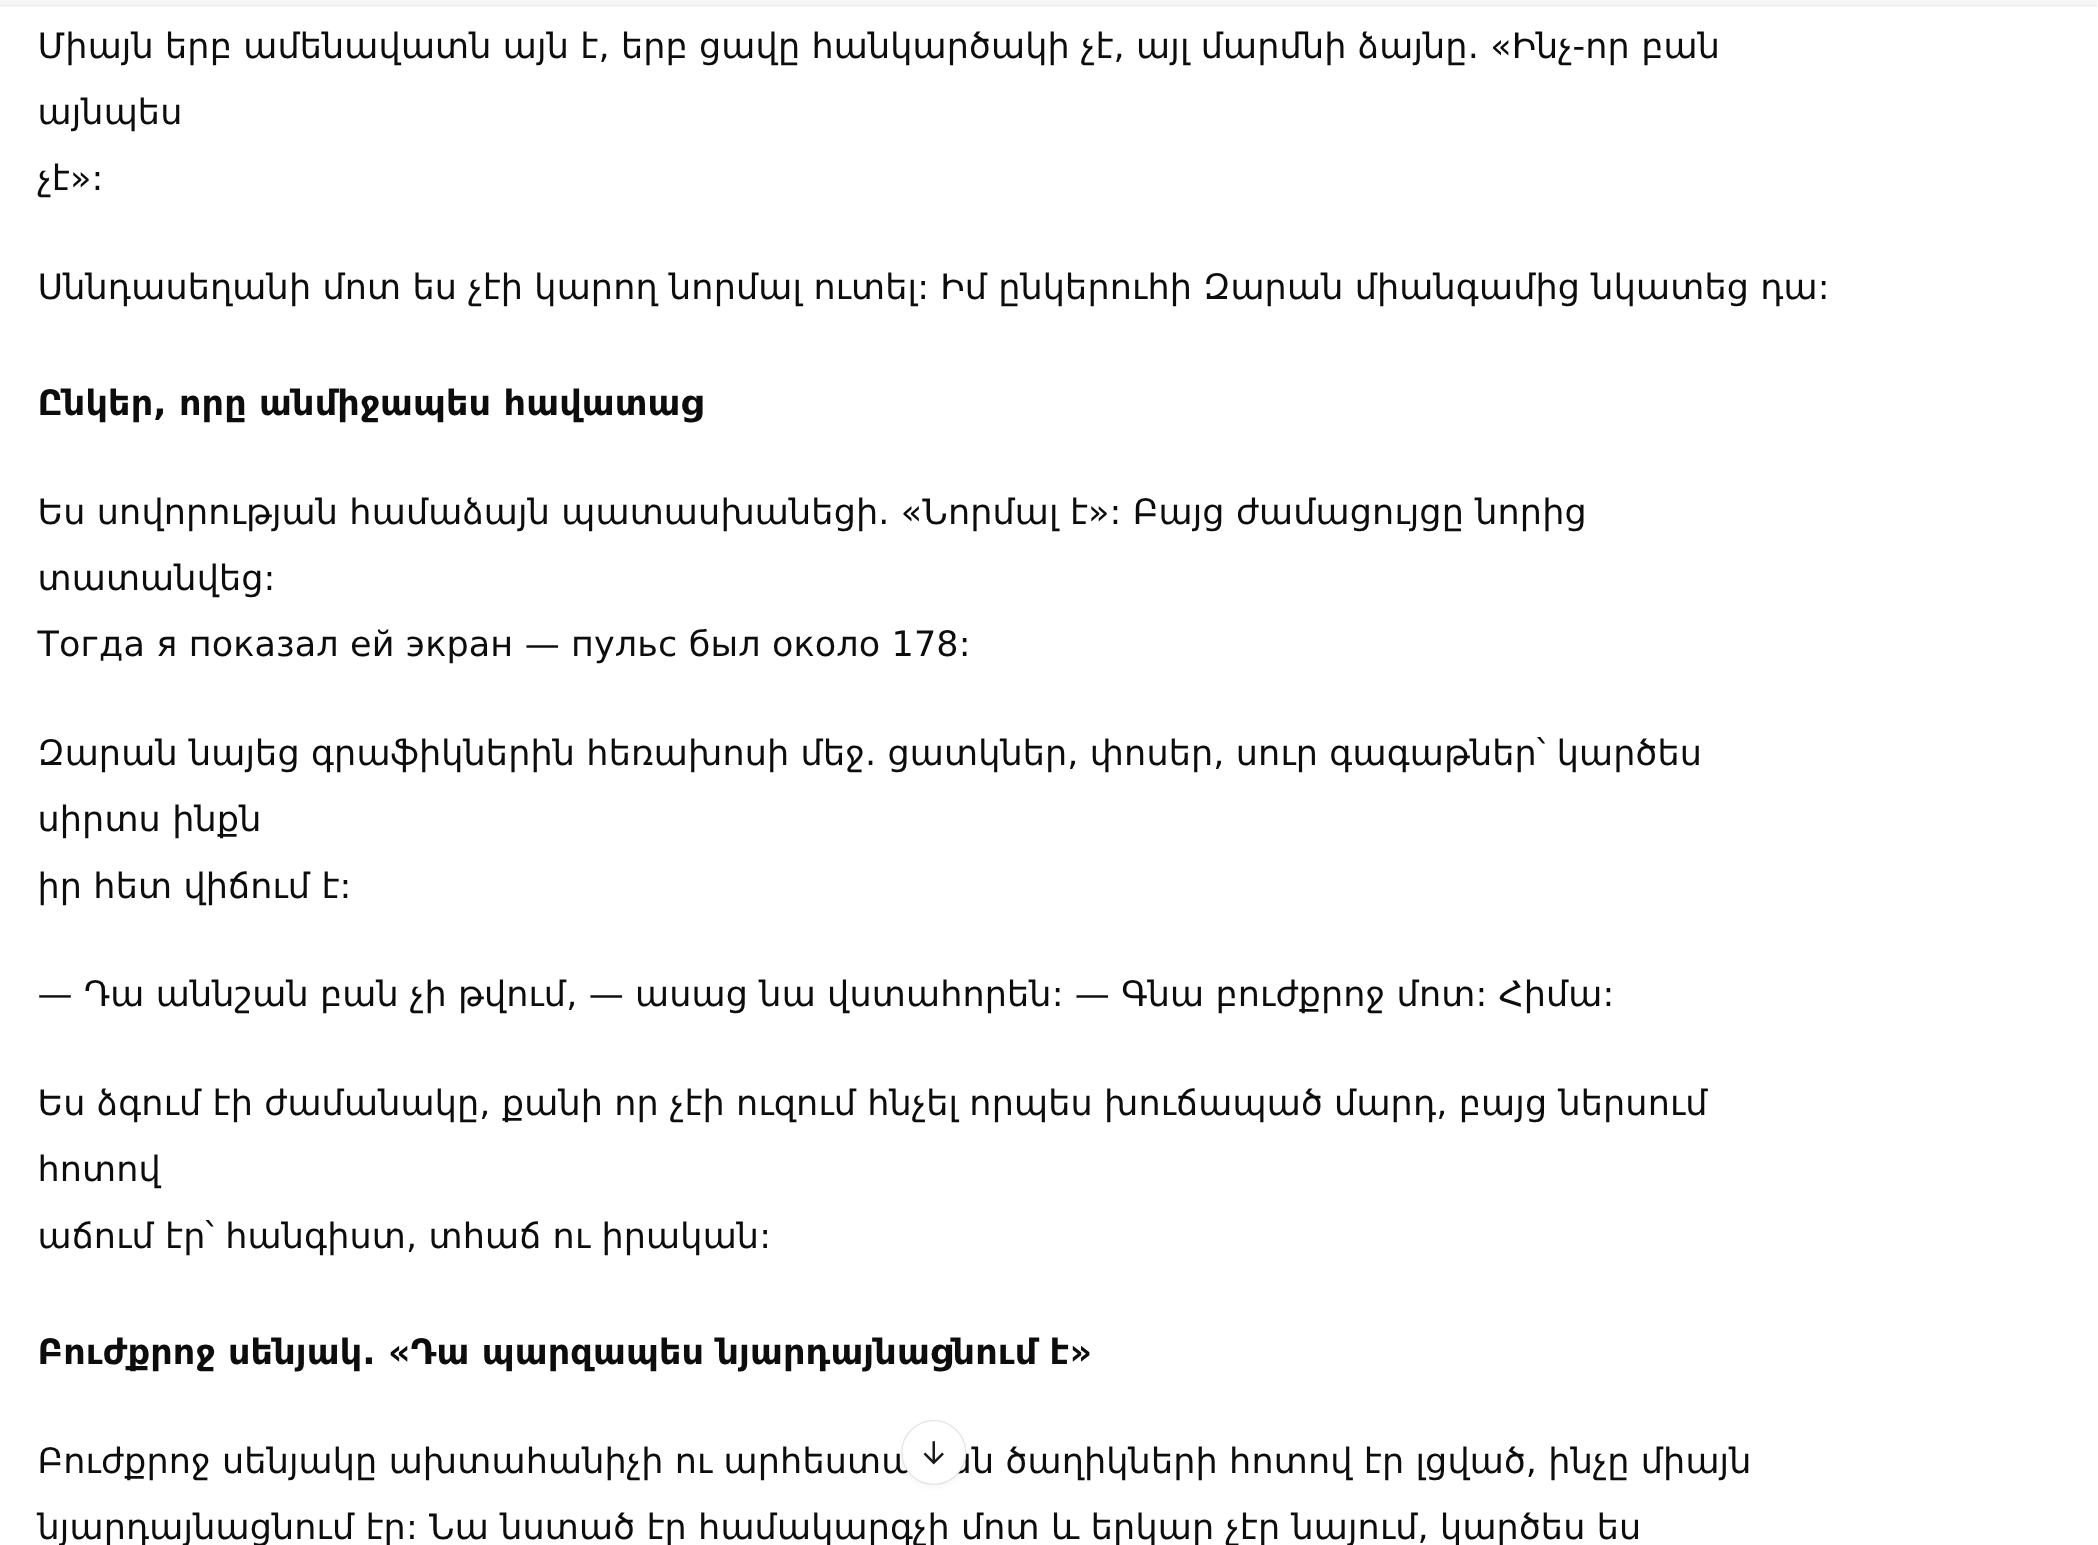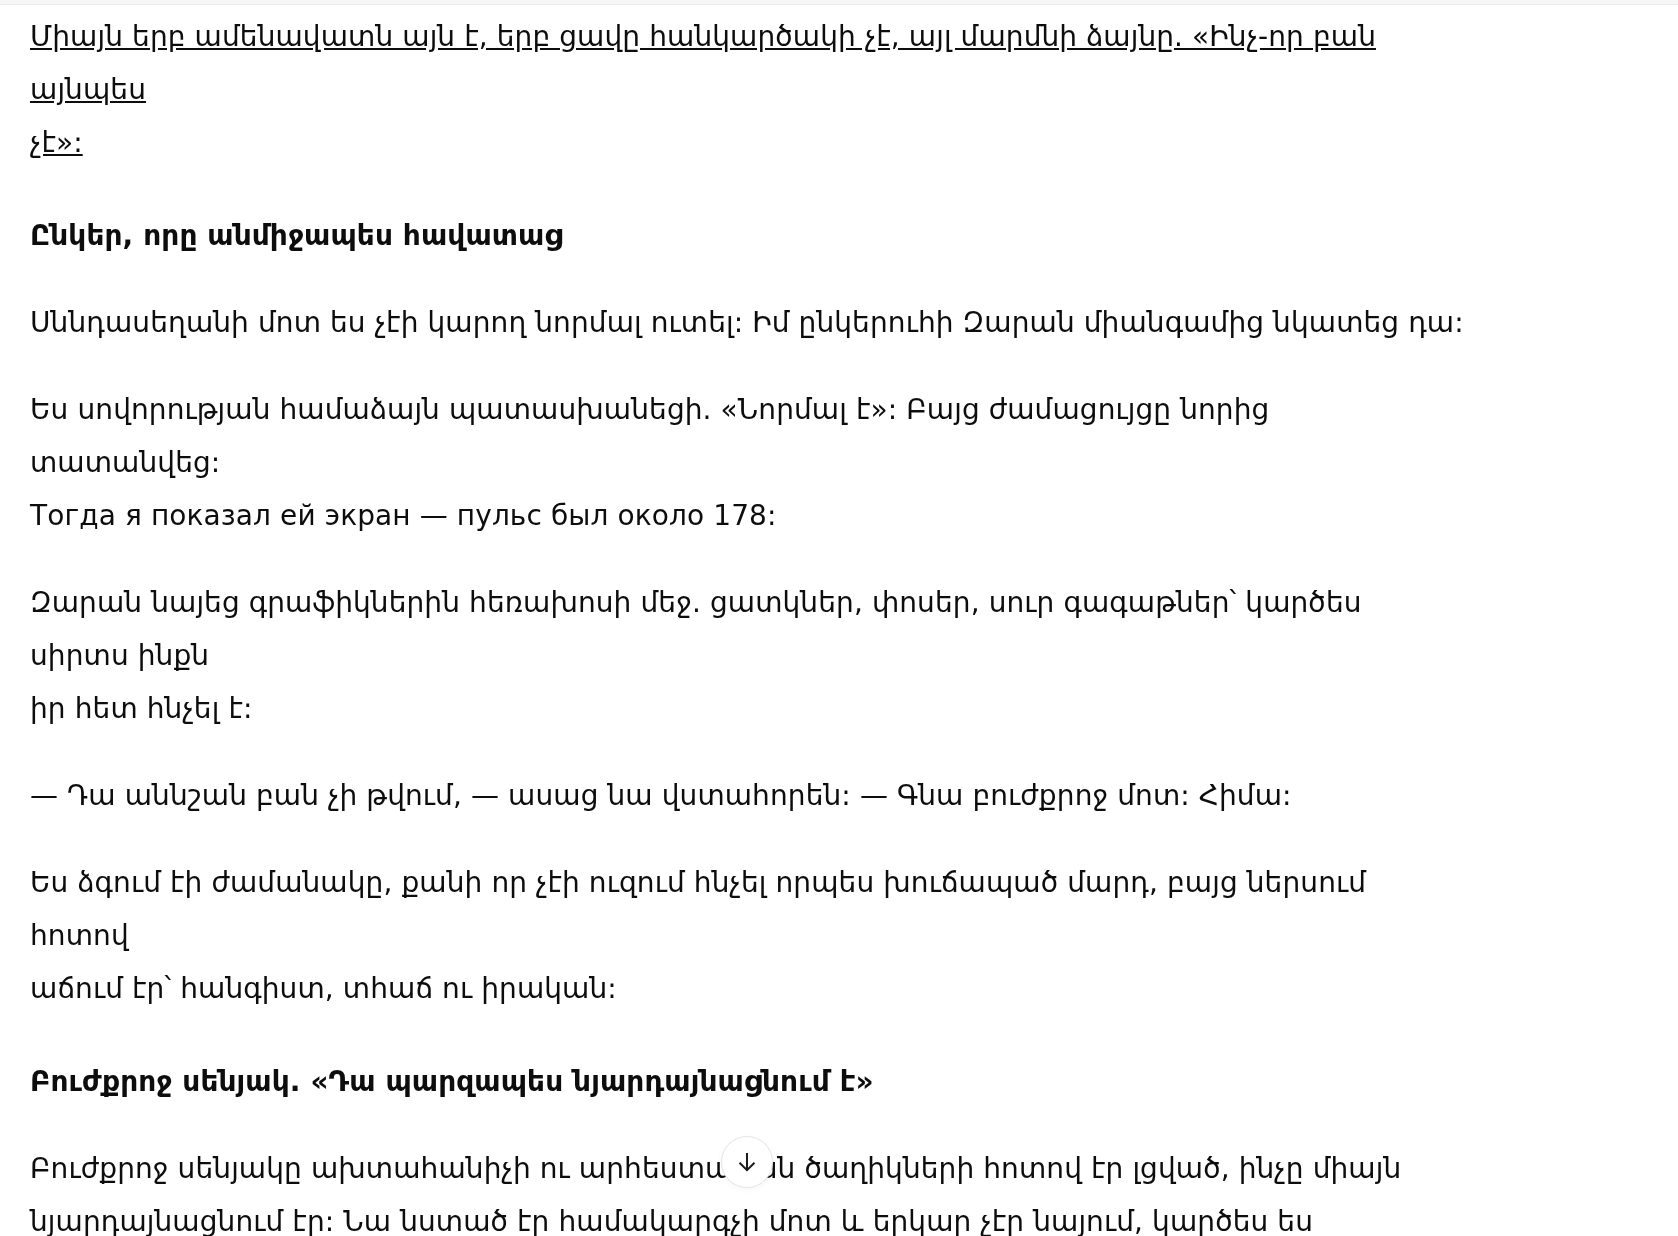--- a/index.html
+++ b/index.html
@@ -28,21 +28,21 @@
     left: 30px;
     width: 1436px;
     font-size: 28px;
     line-height: 53px;
     letter-spacing: 0.1px;
   }
   .article .block {
     white-space: pre-line;
     margin: 34px 0;
   }
-  .article .block:first-child { margin-top: 0; text-decoration: underline; }
+  .article .block:first-child { margin-top: 0; }
   .article .heading {
     font-weight: 700;
     margin-top: 40px;
   }
   .scroll-btn {
     position: absolute;
     left: 721px;
     top: 1136px;
     width: 52px;
     height: 52px;
@@ -67,26 +67,26 @@
   }
 </style>
 </head>
 <body>
 
 <div class="top-divider"></div>
 
 <div class="article">
     <div class="block paragraph">Միայն երբ ամենավատն այն է, երբ ցավը հանկարծակի չէ, այլ մարմնի ձայնը. «Ինչ-որ բան այնպես
 չէ»:</div>
+    <div class="block paragraph">Սննդասեղանի մոտ ես չէի կարող նորմալ ուտել: Իմ ընկերուհի Զարան միանգամից նկատեց դա:</div>
     <div class="block heading">Ընկեր, որը անմիջապես հավատաց</div>
-    <div class="block paragraph">Սննդասեղանի մոտ ես չէի կարող նորմալ ուտել: Իմ ընկերուհի Զարան միանգամից նկատեց դա:</div>
     <div class="block paragraph">Ես սովորության համաձայն պատասխանեցի. «Նորմալ է»: Բայց ժամացույցը նորից տատանվեց:
 Тогда я показал ей экран — пульс был около 178:</div>
     <div class="block paragraph">Զարան նայեց գրաֆիկներին հեռախոսի մեջ. ցատկներ, փոսեր, սուր գագաթներ՝ կարծես սիրտս ինքն
-իր հետ հնչել է:</div>
+իր հետ վիճում է:</div>
     <div class="block paragraph">— Դա աննշան բան չի թվում, — ասաց նա վստահորեն: — Գնա բուժքրոջ մոտ: Հիմա:</div>
     <div class="block paragraph">Ես ձգում էի ժամանակը, քանի որ չէի ուզում հնչել որպես խուճապած մարդ, բայց ներսում հոտով
 աճում էր՝ հանգիստ, տհաճ ու իրական:</div>
     <div class="block heading">Բուժքրոջ սենյակ. «Դա պարզապես նյարդայնացնում է»</div>
     <div class="block paragraph">Բուժքրոջ սենյակը ախտահանիչի ու արհեստական ծաղիկների հոտով էր լցված, ինչը միայն
 նյարդայնացնում էր: Նա նստած էր համակարգչի մոտ և երկար չէր նայում, կարծես ես խանգարում եմ:</div>
   </div>
 
 <button class="scroll-btn">
   <span>

